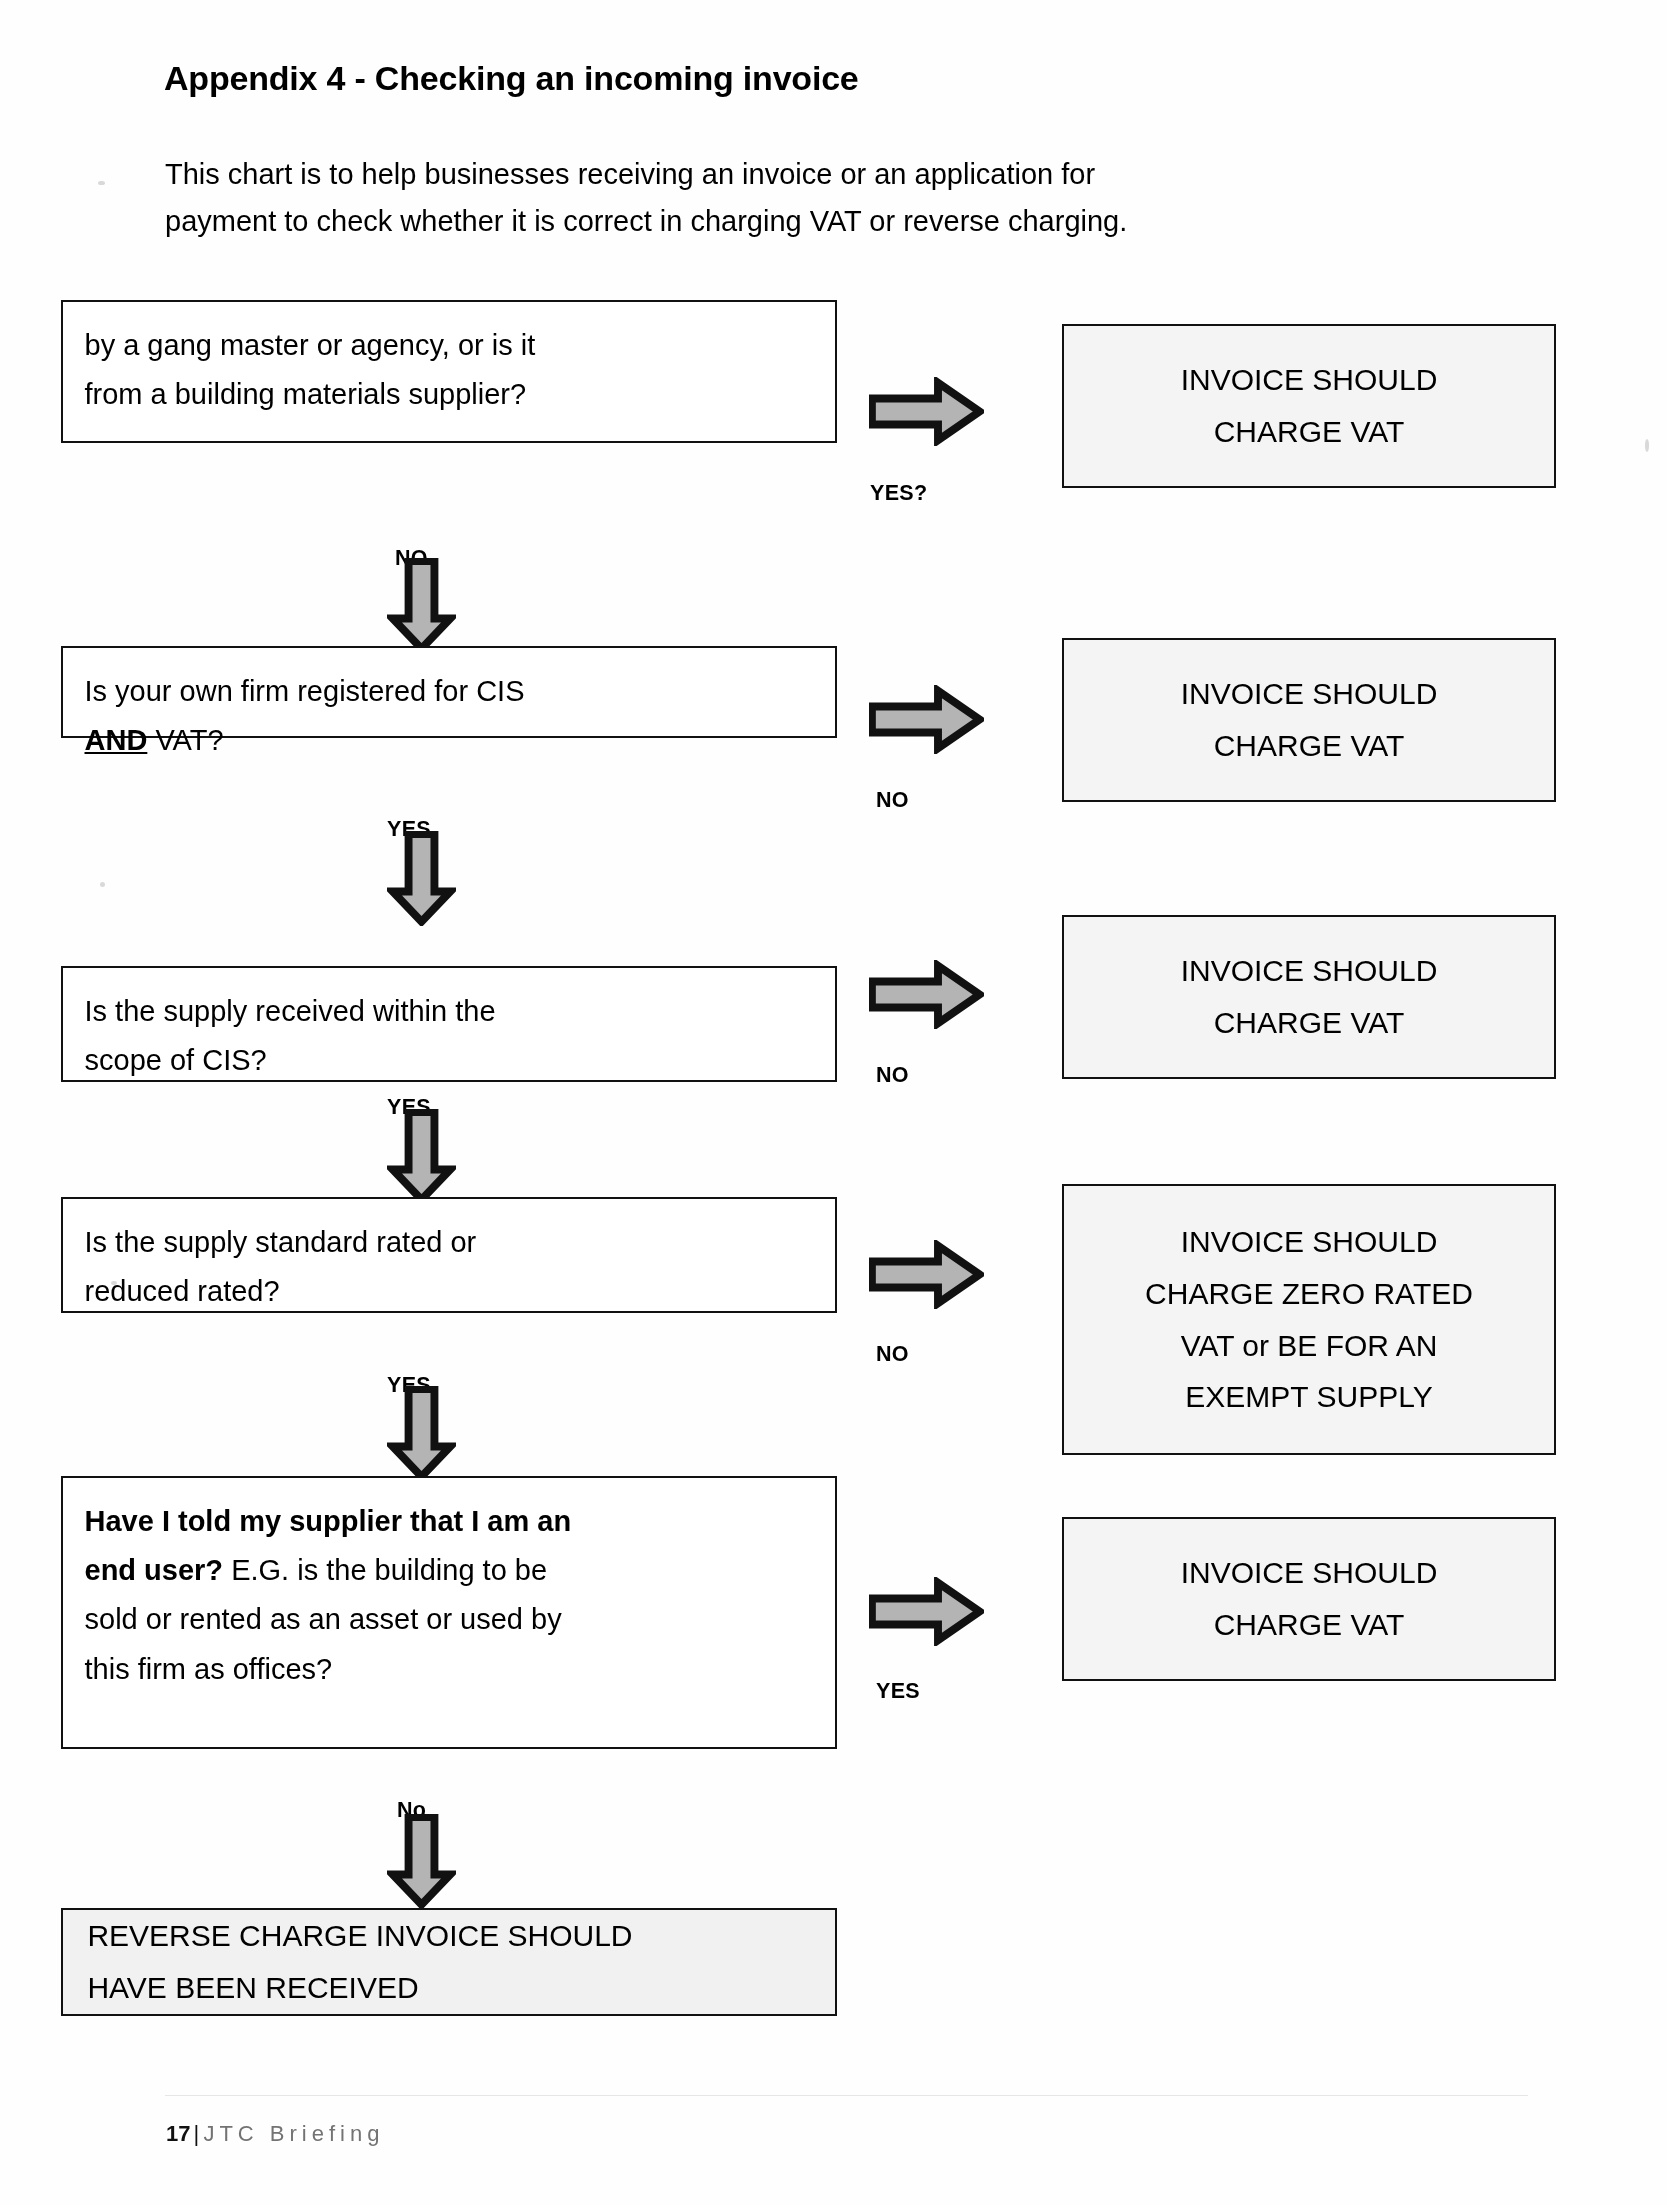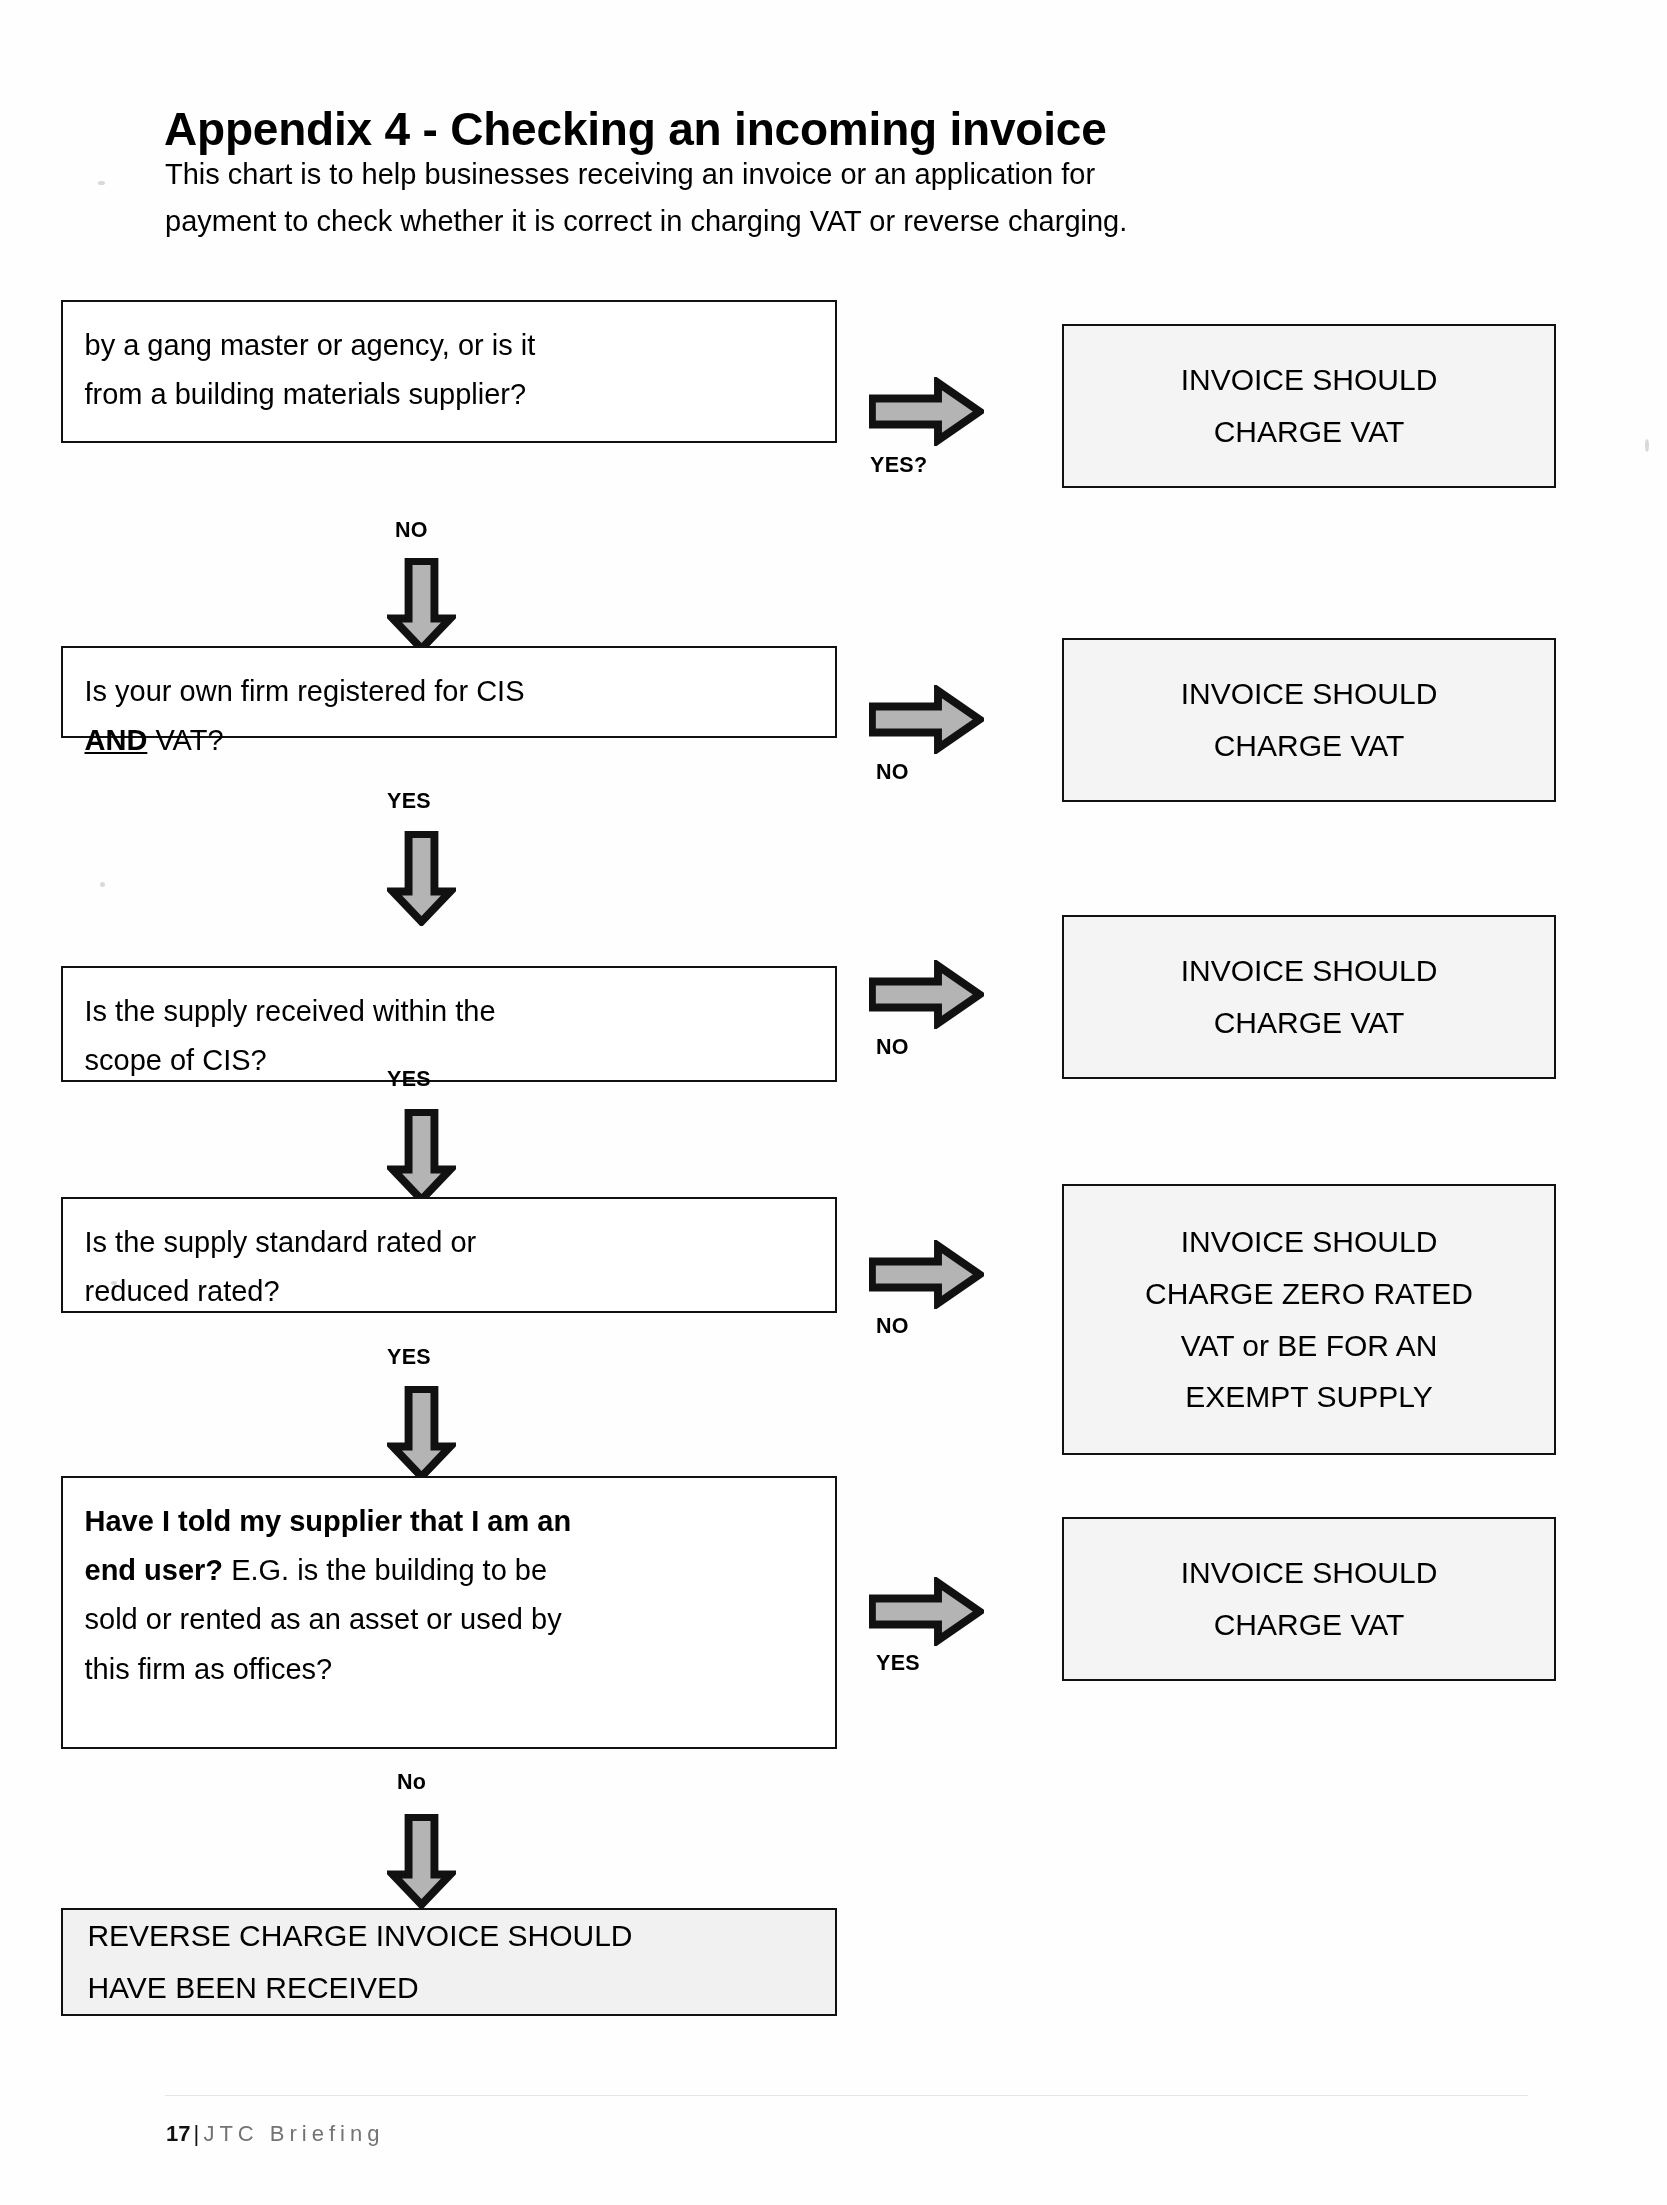--- a/index.html
+++ b/index.html
@@ -18,25 +18,24 @@
     height: 2205px;
     background: #fefefe;
     overflow: hidden;
   }
 
   
   .title {
     position: absolute;
     left: 164px;
     top: 59px;
-    font-size: 46px;
+    font-size: 34px;
     font-weight: bold;
     letter-spacing: -0.2px;
     white-space: nowrap;
-    margin-top: 43px;
   }
   .intro {
     position: absolute;
     left: 165px;
     top: 151px;
     width: 1298px;
     font-size: 29px;
     line-height: 1.62;
     text-align: justify;
     text-justify: inter-word;
@@ -91,20 +90,21 @@
     position: absolute;
   }
   .arrow-down svg, .arrow-right svg { display: block; }
 
   .edge-label {
     position: absolute;
     font-size: 21.5px;
     font-weight: bold;
     letter-spacing: 0.3px;
     white-space: nowrap;
+    margin-top: 28px;
   }
 
   
   .footer-rule {
     position: absolute;
     left: 165px;
     top: 2095px;
     width: 1363px;
     height: 0.7px;
     background: #e6e6e6;

